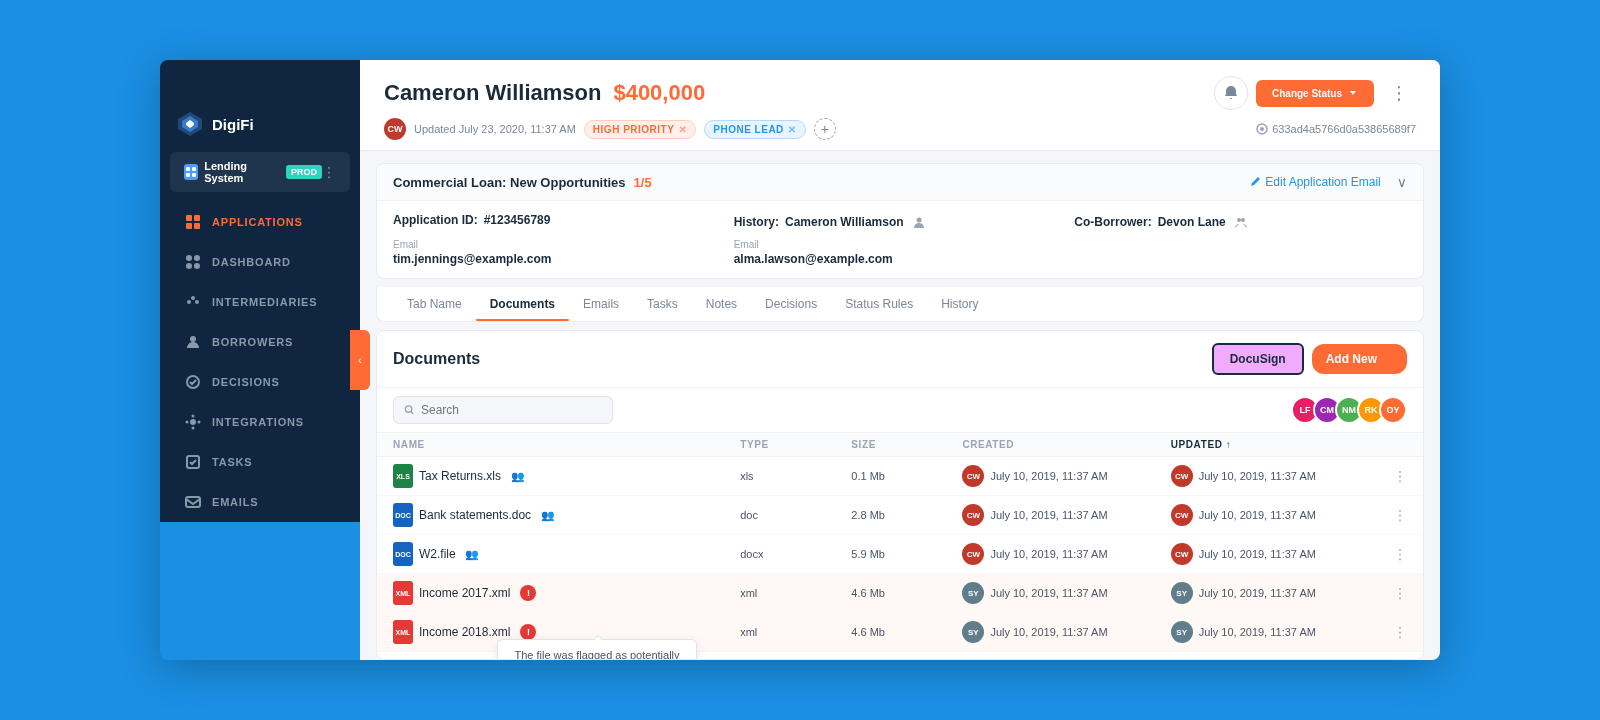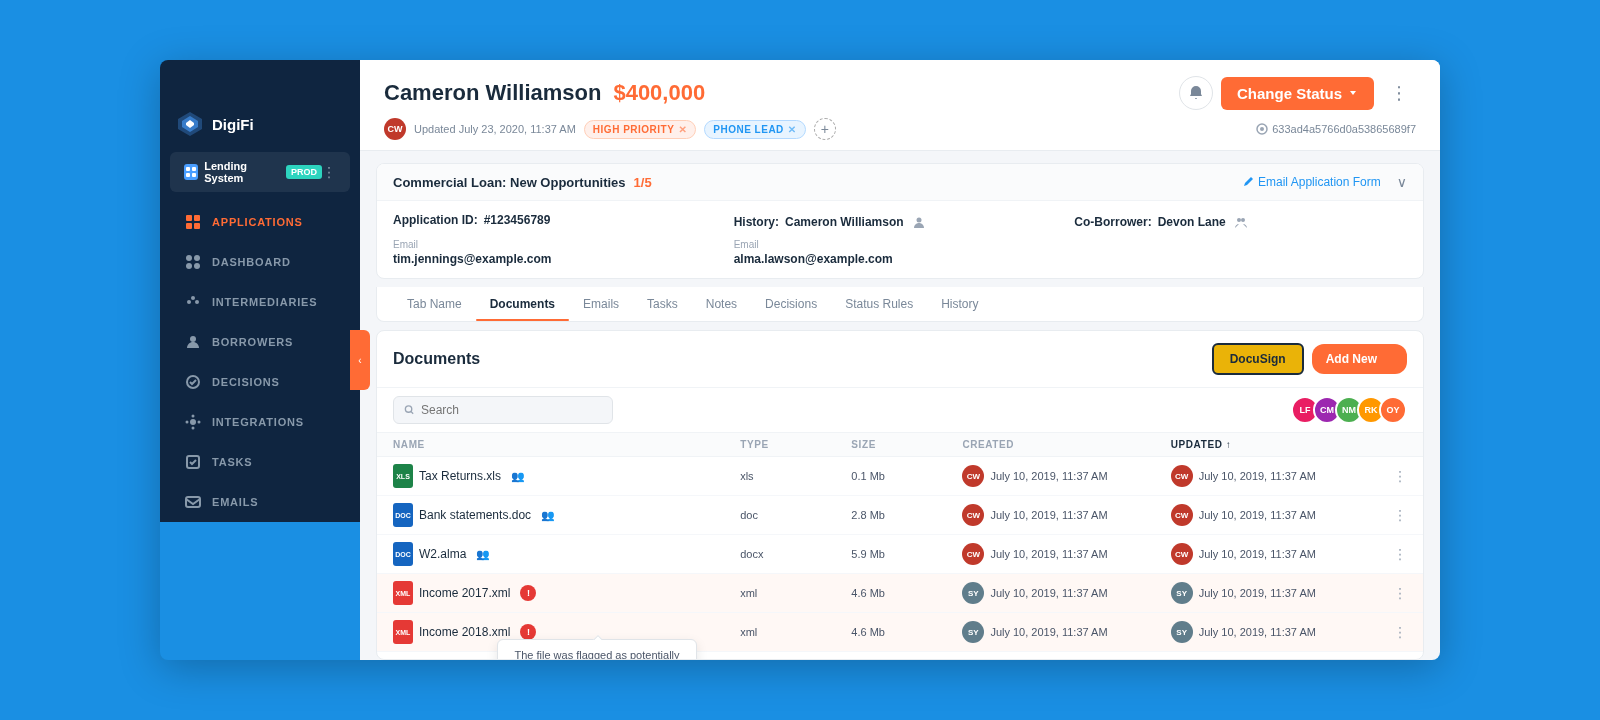--- a/index.html
+++ b/index.html
@@ -155,21 +155,21 @@
       align-items: center;
       justify-content: center;
       color: #7a8899;
     }
     .change-status-btn {
       background: #ff6b35;
       color: #fff;
       border: none;
       border-radius: 6px;
       padding: 8px 16px;
-      font-size: 15px;
+      font-size: 10px;
       font-weight: 600;
       cursor: pointer;
       display: flex;
       align-items: center;
       gap: 6px;
     }
     .kebab-btn {
       width: 34px;
       height: 34px;
       border-radius: 50%;
@@ -374,21 +374,21 @@
       font-size: 16px;
       font-weight: 700;
       color: #1a2b3c;
     }
     .docs-header-actions {
       display: flex;
       align-items: center;
       gap: 8px;
     }
     .docusign-btn {
-      background: #eab308;
+      background: #f0abfc;
       border: 2px solid #1a2b3c;
       color: #1a2b3c;
       border-radius: 6px;
       padding: 7px 16px;
       font-size: 12px;
       font-weight: 700;
       cursor: pointer;
     }
     .add-new-btn {
       background: #ff6b35;
@@ -779,21 +779,21 @@
       <div class="loan-card-header">
         <div class="loan-title">
           <span>Commercial Loan: New Opportunities</span>
           <span class="loan-step">1/5</span>
         </div>
         <div style="display:flex;align-items:center;gap:16px;">
           <div class="edit-form-link">
             <svg width="12" height="12" viewBox="0 0 12 12" fill="#2196f3">
                 <path d="M2 10l1-3L9 1l2 2-6 6-3 1z"></path>
               </svg>
-            <span>Email Application Form</span>
+            <span>Edit Application Email</span>
           </div>
           <span style="color:#7a8899;font-size:14px;">∨</span>
         </div>
       </div>
       <div class="loan-card-body">
         <div>
           <div class="info-cell-value">
             <span>Application ID:</span>
             <span>#123456789</span>
           </div>
@@ -922,21 +922,21 @@
             <span>July 10, 2019, 11:37 AM</span>
           </div>
           <div class="kebab-cell">
               <span class="row-kebab">⋮</span>
             </div>
         </div>
 
         <div class="table-row">
           <div class="file-cell">
             <div class="file-icon docx">DOC</div>
-            <span class="file-name">W2.alma</span>
+            <span class="file-name">W2.file</span>
             <span class="share-icon">👥</span>
           </div>
           <div class="td">docx</div>
           <div class="td">5.9 Mb</div>
           <div class="td td-with-avatar">
             <div class="row-avatar" style="background:#c0392b;">CW</div>
             <span>July 10, 2019, 11:37 AM</span>
           </div>
           <div class="td td-with-avatar">
             <div class="row-avatar" style="background:#c0392b;">CW</div>

